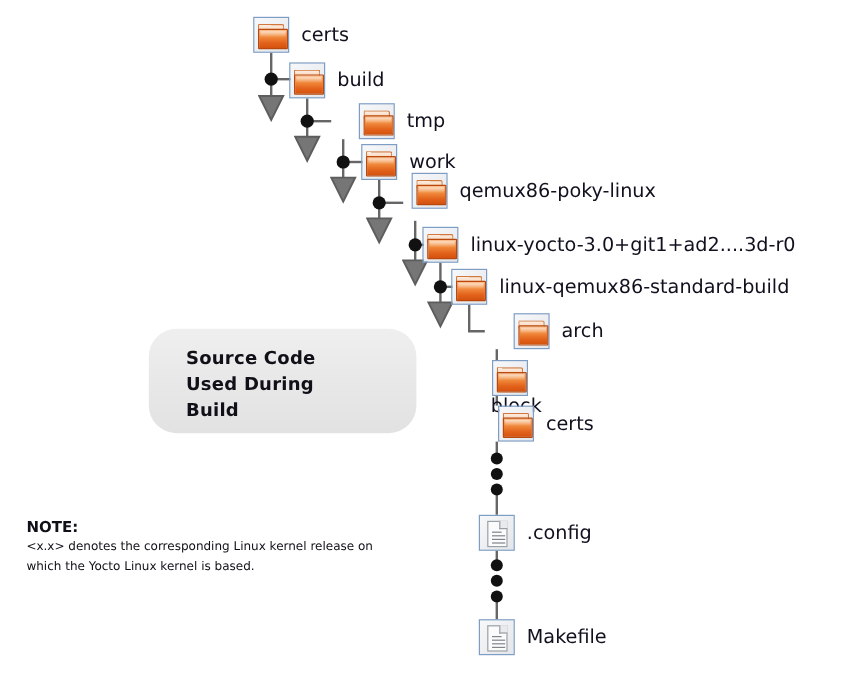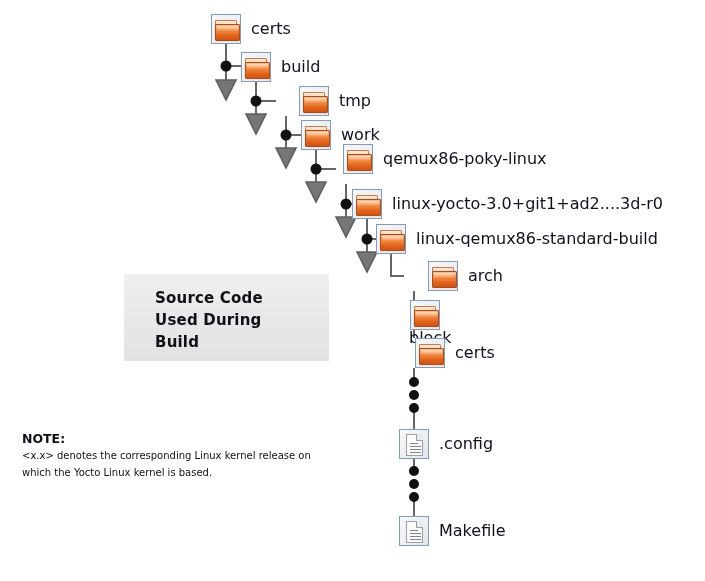--- a/index.html
+++ b/index.html
@@ -50,22 +50,23 @@
   }
   .doc .ln{position:absolute;left:3px;height:1px;background:#7e858c;}
 
   .lbl{
     margin-left:10px;white-space:nowrap;font-size:16px;line-height:16px;
     color:#10101e;
   }
 
   
   #srcbox{
-    position:absolute;left:124px;top:274px;width:205px;height:87px;
+    position:absolute;left:124px;top:274px;width:223px;height:87px;
     background:linear-gradient(to bottom,#efefef 0%,#e8e8e8 50%,#e2e2e2 100%);
+    border-radius:23px;
   }
   #srcbox .txt{
     position:absolute;left:31px;top:13px;font-size:15px;font-weight:bold;
     line-height:22px;color:#101018;letter-spacing:.2px;
   }
 
   
   #note{position:absolute;left:22px;top:430px;width:360px;}
   #note .nt-head{font-size:12.5px;font-weight:bold;color:#101018;line-height:17px;}
   #note .nt-body{font-size:10px;color:#101018;line-height:17px;}

